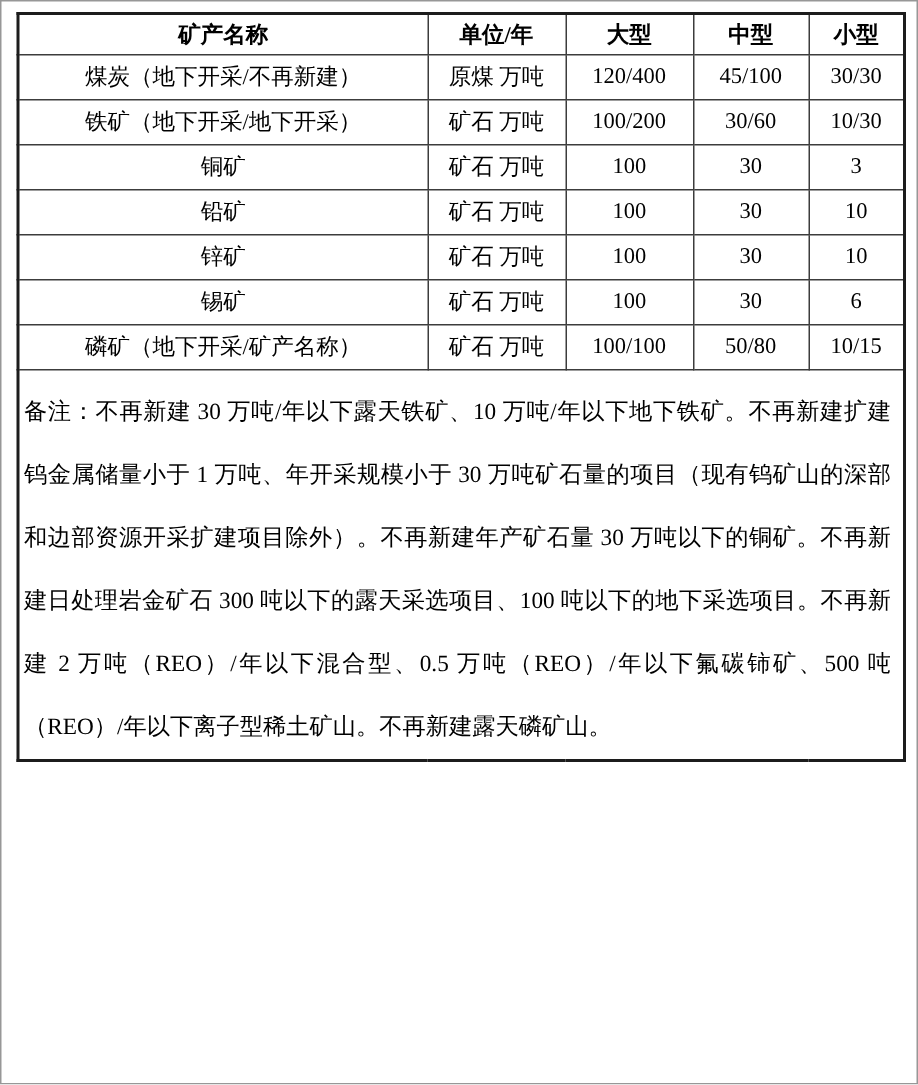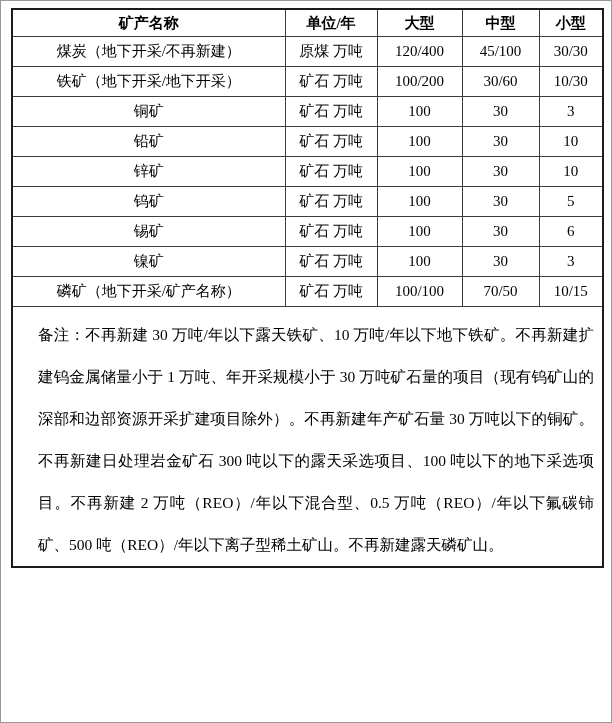--- a/index.html
+++ b/index.html
@@ -50,21 +50,21 @@
     font-size: 15px;
     text-align: center;
     vertical-align: middle;
     white-space: nowrap;
   }
   td.remarks-cell {
     height: 256px;
     vertical-align: top;
   }
   .remarks-inner {
-    padding: 7px 8px 0 25px;
+    padding: 7px 8px 0 3px;
     font-size: 15.5px;
     line-height: 42px;
     text-align: justify;
     text-justify: inter-ideograph;
   }
 </style>
 </head>
 <body>
 
 <div class="canvas">
@@ -115,45 +115,31 @@
     <td>10</td>
   </tr>
         <tr>
     <td>锌矿</td>
     <td>矿石 万吨</td>
     <td>100</td>
     <td>30</td>
     <td>10</td>
   </tr>
         <tr>
-    <td>钨矿</td>
-    <td>矿石 万吨</td>
-    <td>100</td>
-    <td>30</td>
-    <td>5</td>
-  </tr>
-        <tr>
     <td>锡矿</td>
     <td>矿石 万吨</td>
     <td>100</td>
     <td>30</td>
     <td>6</td>
   </tr>
         <tr>
-    <td>镍矿</td>
-    <td>矿石 万吨</td>
-    <td>100</td>
-    <td>30</td>
-    <td>3</td>
-  </tr>
-        <tr>
     <td>磷矿（地下开采/矿产名称）</td>
     <td>矿石 万吨</td>
     <td>100/100</td>
-    <td>70/50</td>
+    <td>50/80</td>
     <td>10/15</td>
   </tr>
       </tbody>
     <tfoot>
       <tr>
         <td colspan="5" class="remarks-cell">
           <div class="remarks-inner">备注：不再新建 30 万吨/年以下露天铁矿、10 万吨/年以下地下铁矿。不再新建扩建钨金属储量小于 1 万吨、年开采规模小于 30 万吨矿石量的项目（现有钨矿山的深部和边部资源开采扩建项目除外）。不再新建年产矿石量 30 万吨以下的铜矿。不再新建日处理岩金矿石 300 吨以下的露天采选项目、100 吨以下的地下采选项目。不再新建 2 万吨（REO）/年以下混合型、0.5 万吨（REO）/年以下氟碳铈矿、500 吨（REO）/年以下离子型稀土矿山。不再新建露天磷矿山。</div>
         </td>
       </tr>
     </tfoot>

